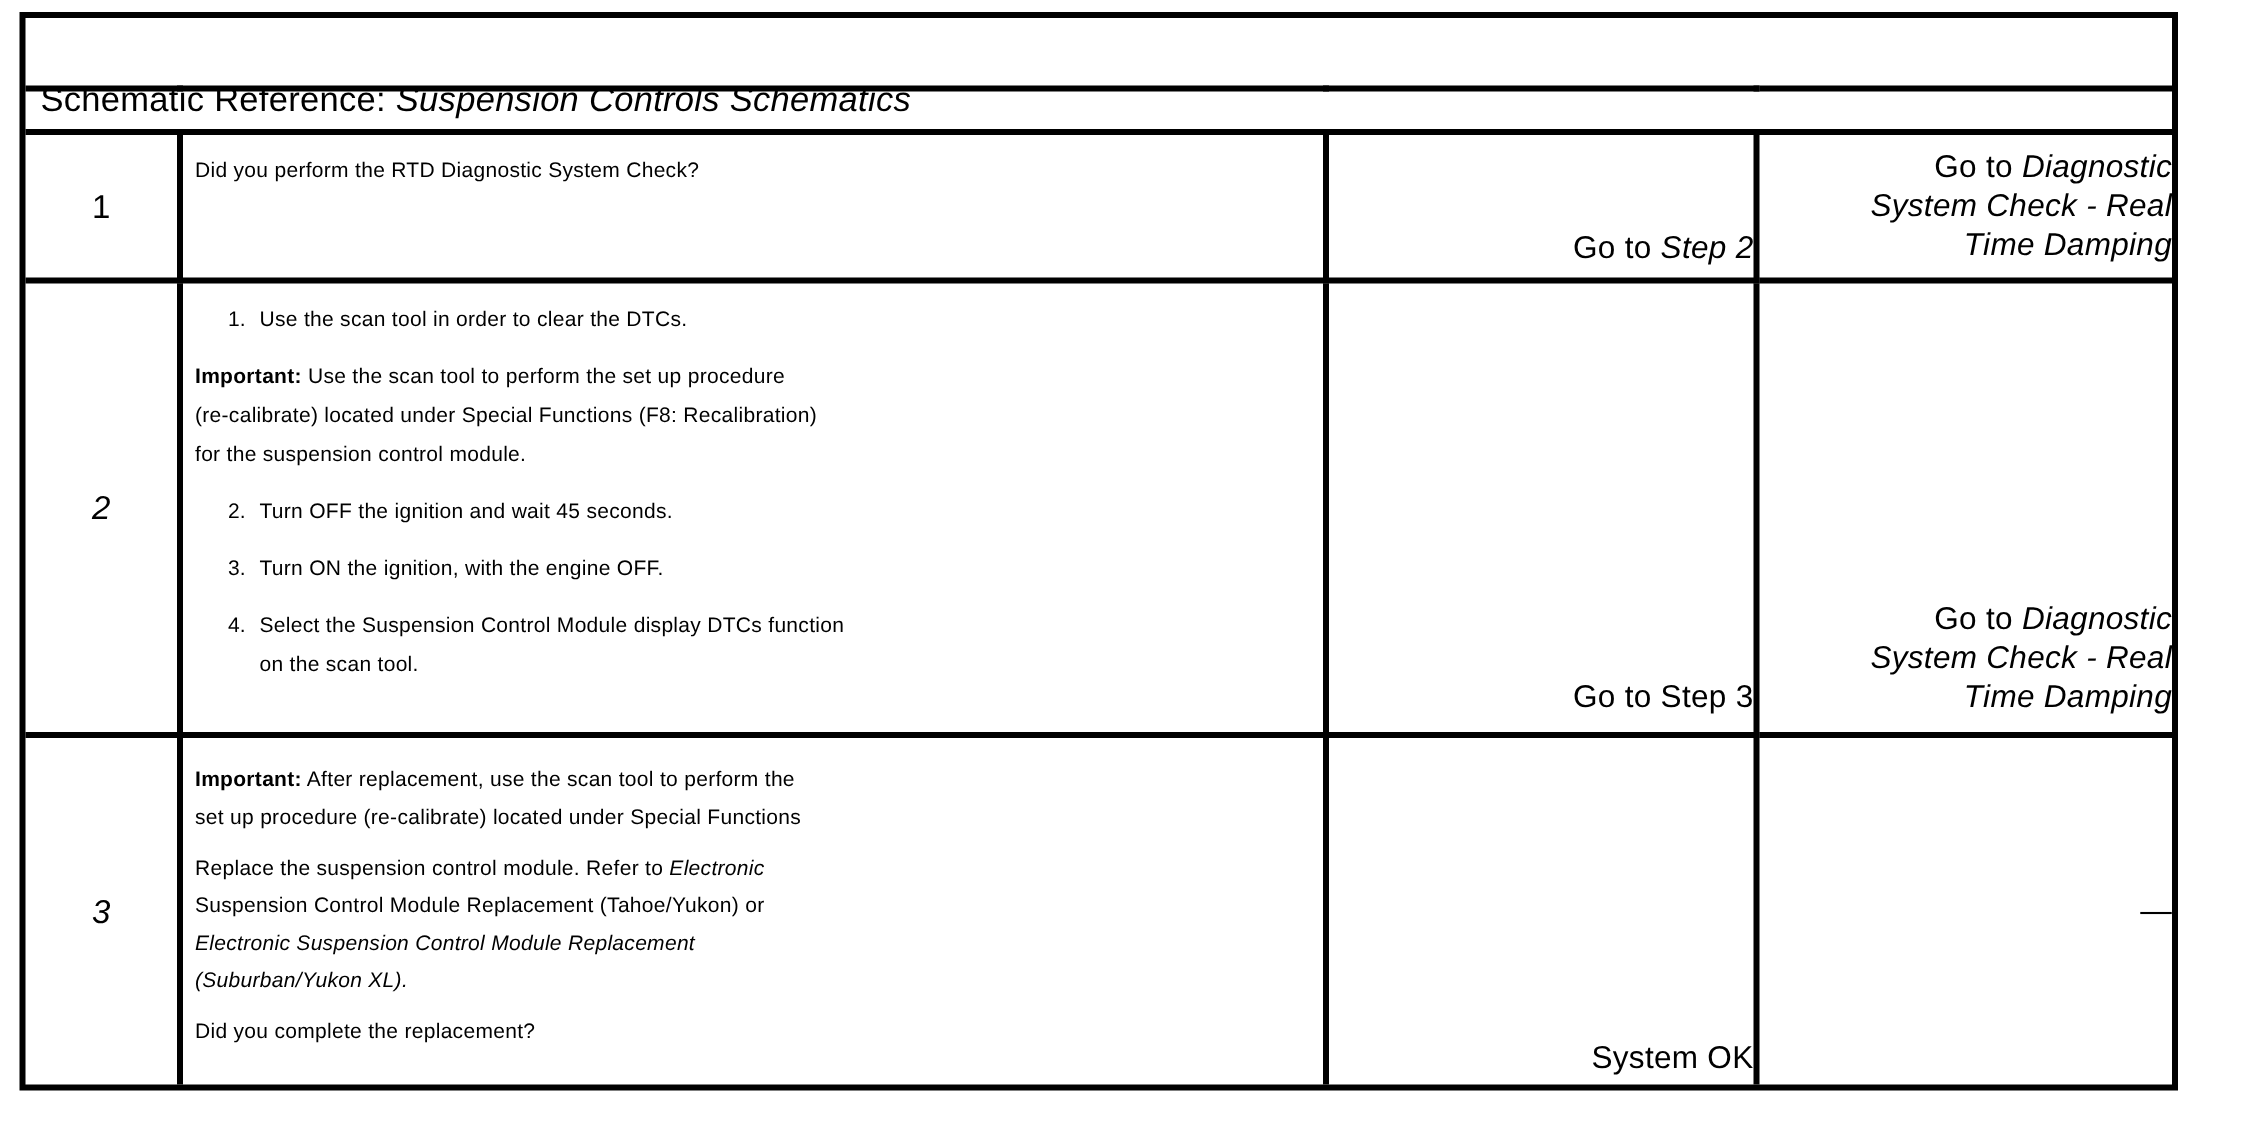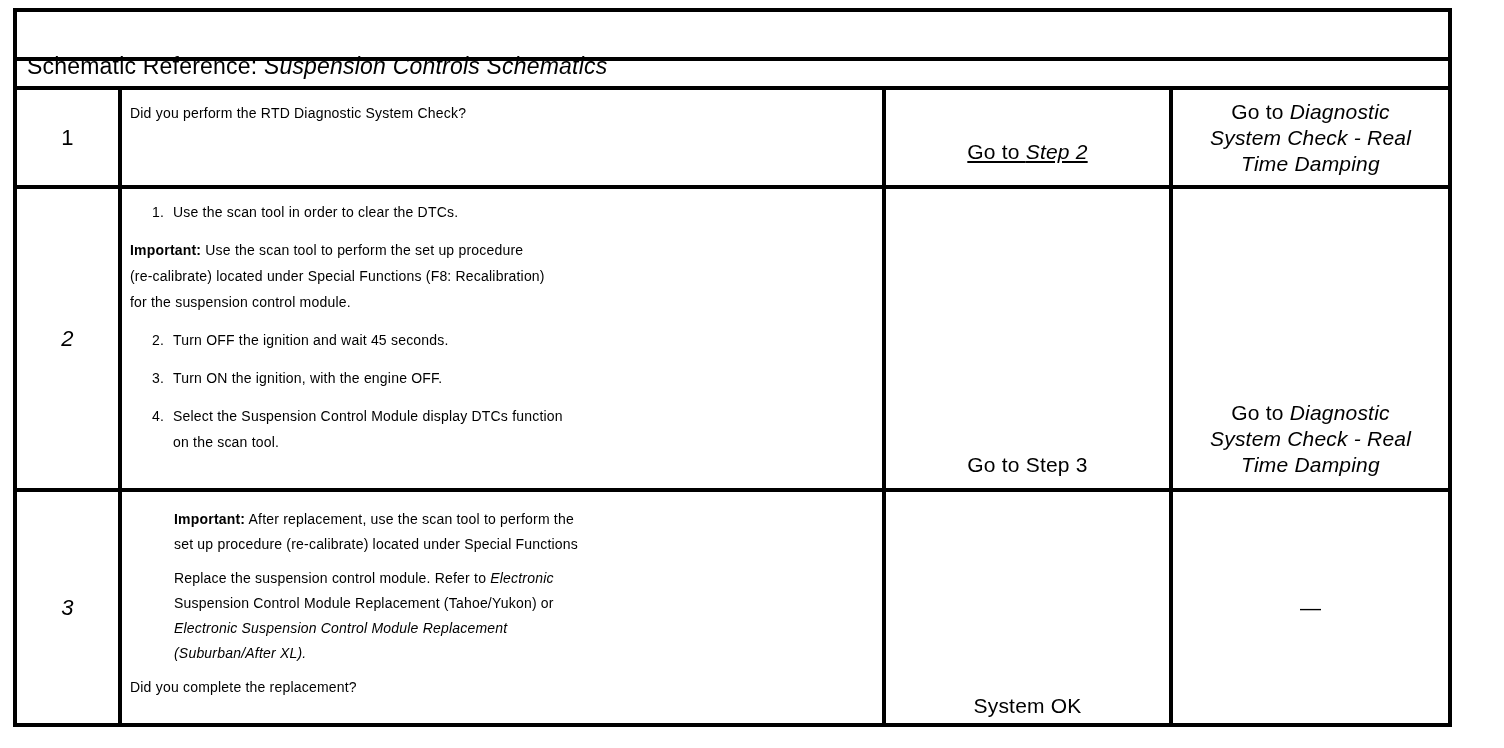--- a/index.html
+++ b/index.html
@@ -80,35 +80,35 @@
     flex: none;
     width: 26px;
     text-align: right;
     margin-left: 8px;
     margin-right: 9px;
   }
   .litext { flex: 1; }
 
   
   .tight { line-height: 25px; padding-top: 6px; }
-  .tight .para { margin-top: 9px; margin-left: 44px; }
+  .tight .para { margin-top: 9px; }
   .tight .q    { margin-top: 9px; }
 
   
   .ans {
     display: flex;
     flex-direction: column;
-    align-items: center;
+    align-items: flex-end;
     text-align: center;
     font-size: 21px;
     line-height: 26px;
   }
   .v-end    { justify-content: flex-end; }
   .v-center { justify-content: center; }
-  .pb6  { padding-bottom: 20px; text-decoration: underline; }
+  .pb6  { padding-bottom: 6px; }
   .pb10 { padding-bottom: 10px; }
   .pb4  { padding-bottom: 4px; }
 
   .ln { white-space: nowrap; }
   .action .ln { white-space: normal; }
 </style>
 </head>
 <body>
 
 <div class="page">
@@ -195,21 +195,21 @@
     </div>
     <div class="c action tight row-last">
       <div class="para">
         <div class="ln"><span style="font-weight: bold;">Important:</span><span> After replacement, use the scan tool to perform the</span></div>
         <div class="ln"><span>set up procedure (re-calibrate) located under Special Functions</span></div>
       </div>
       <div class="para">
         <div class="ln"><span>Replace the suspension control module. Refer to </span><span style="font-style: italic;">Electronic</span></div>
         <div class="ln"><span style="">Suspension Control Module Replacement (Tahoe/Yukon)</span><span> or</span></div>
         <div class="ln"><span style="font-style: italic;">Electronic Suspension Control Module Replacement</span></div>
-        <div class="ln"><span style="font-style: italic;">(Suburban/After XL).</span></div>
+        <div class="ln"><span style="font-style: italic;">(Suburban/Yukon XL).</span></div>
       </div>
       <div class="q">Did you complete the replacement?</div>
     </div>
     <div class="c ans v-end pb4 row-last">
       <div class="ln"><span>System OK</span></div>
     </div>
     <div class="c ans col4 v-center row-last">
       <div class="ln">—</div>
     </div>
 

